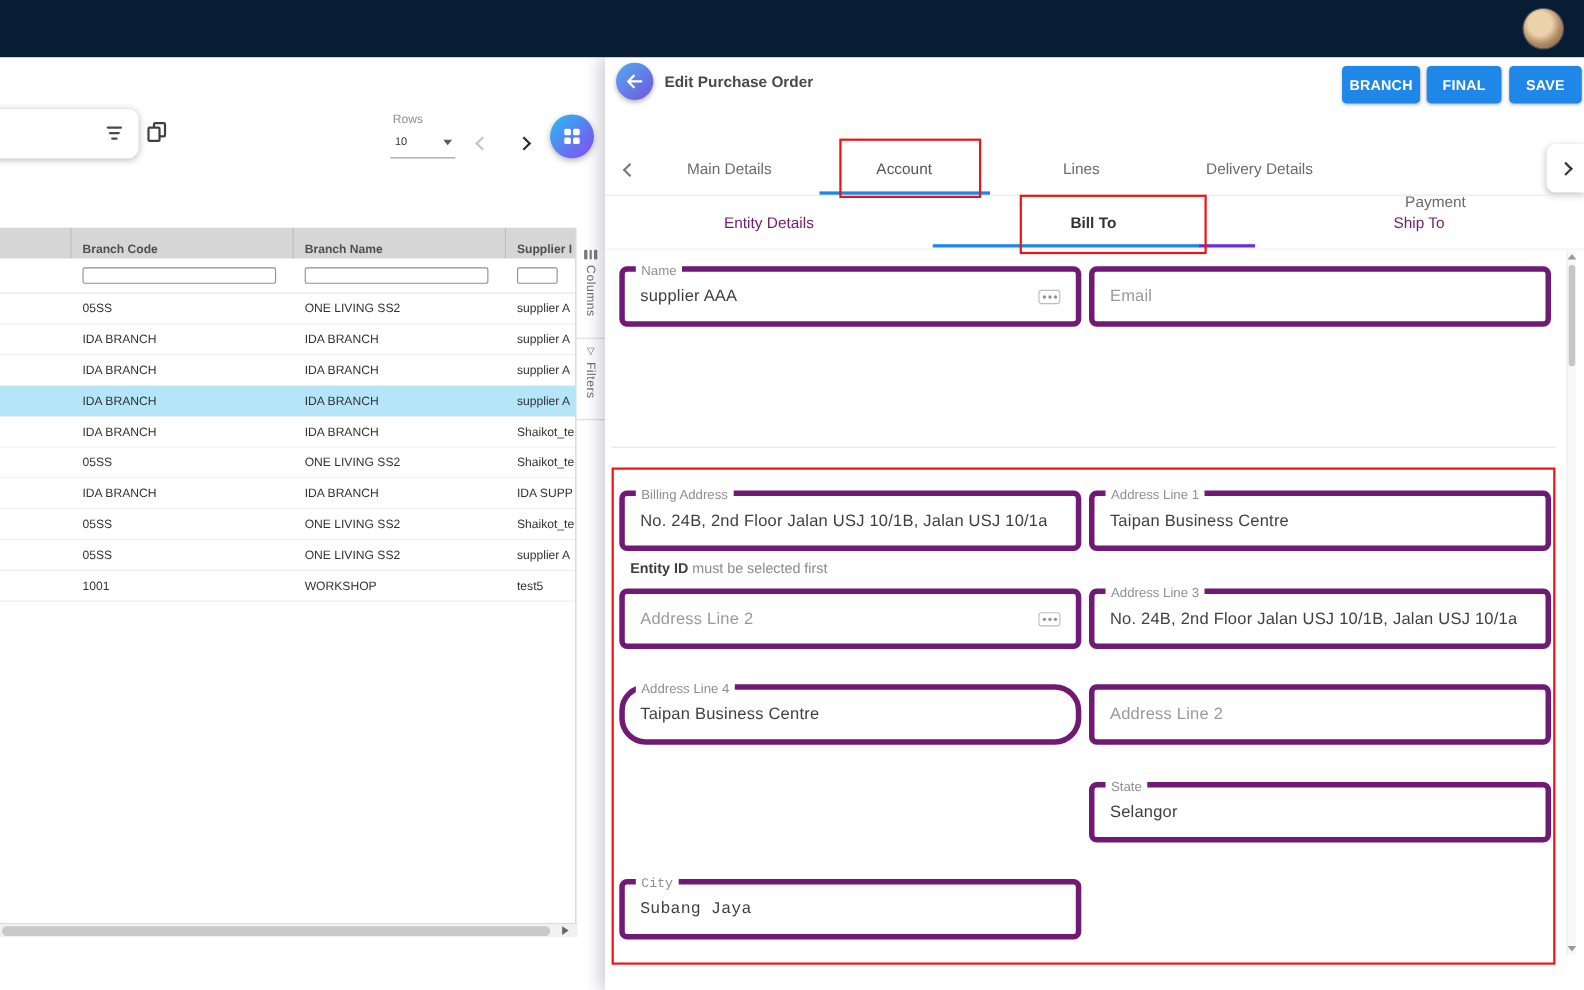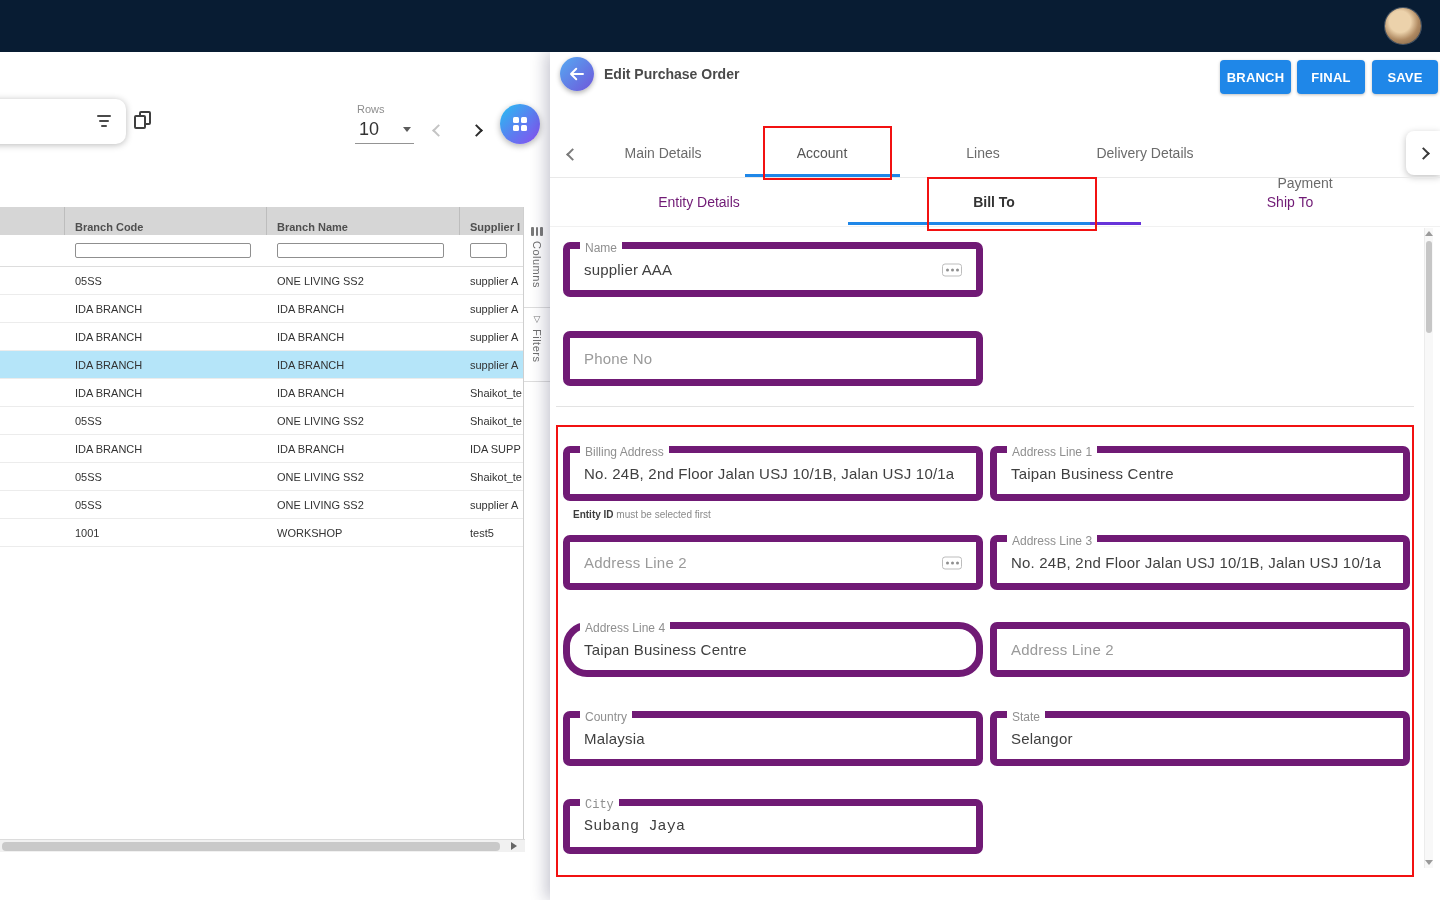--- a/index.html
+++ b/index.html
@@ -22,21 +22,21 @@
   .icon-filter i { display:block; height:2px; background:#4a4a4a; border-radius:1px; }
   .icon-filter i:nth-child(1){ width:14px; } .icon-filter i:nth-child(2){ width:10px; } .icon-filter i:nth-child(3){ width:6px; }
 
   .icon-copy { position:absolute; left:133px; top:111px; width:20px; height:20px; z-index:2; cursor:pointer; }
   .icon-copy i { position:absolute; border:2px solid #3f3f3f; border-radius:2px; width:12px; height:14px; background:#fff; }
   .icon-copy i.back { left:6px; top:0; } .icon-copy i.front { left:1px; top:4px; }
 
   .rows-label { position:absolute; left:357px; top:103px; font-size:11px; color:#8e8e8e; z-index:2; }
   .rows-select { position:absolute; left:355px; top:117px; width:59px; height:27px; border-bottom:1px solid #949494;
                  display:flex; align-items:center; justify-content:space-between; padding:0 3px 2px 4px; cursor:pointer; z-index:2; }
-  .rows-value { font-size:18px; color:#333; }
+  .rows-value { font-size:10px; color:#333; }
   .caret { width:0; height:0; border-left:4px solid transparent; border-right:4px solid transparent; border-top:5px solid #5c5c5c; }
 
   .chev { display:inline-block; width:9px; height:9px; border-left:2px solid currentColor; border-bottom:2px solid currentColor; }
   .chev.left  { transform:rotate(45deg); }
   .chev.right { transform:rotate(-135deg); }
   .pager-prev { position:absolute; left:426px; top:118px; width:24px; height:24px; display:flex; align-items:center;
                 justify-content:center; color:#c4c4c4; cursor:pointer; z-index:2; }
   .pager-next { position:absolute; left:464px; top:118px; width:24px; height:24px; display:flex; align-items:center;
                 justify-content:center; color:#2b2b2b; cursor:pointer; z-index:2; }
 
@@ -107,30 +107,30 @@
                align-items:center; justify-content:center; cursor:pointer; }
   .tabs-next-card { position:absolute; left:1406px; top:131px; width:34px; height:44px; background:#fff;
                     border-radius:8px 0 0 8px; box-shadow:0 2px 7px rgba(0,0,0,.25); display:flex;
                     align-items:center; justify-content:center; color:#3a3a3a; cursor:pointer; }
 
   .hline { position:absolute; height:1px; background:#e9e9e9; }
   .indicator { position:absolute; height:3px; }
   .ind-blue { background:#1f87e8; } .ind-purple { background:#6733d9; }
 
   
-  .field { position:absolute; height:55px; border:7px solid #701a75; border-radius:7px; background:#fff;
+  .field { position:absolute; height:55px; border:5px solid #701a75; border-radius:7px; background:#fff;
            display:flex; align-items:center; padding:0 14px; cursor:text; }
   .flabel { position:absolute; top:-8px; left:10px; background:#fff; padding:0 5px; font-size:12px; color:#8f8f8f; white-space:nowrap; }
   .fvalue { font-size:15px; color:#3f3f3f; letter-spacing:.2px; white-space:nowrap; overflow:hidden; }
   .fplaceholder { font-size:15px; color:#9a9a9a; letter-spacing:.2px; white-space:nowrap; }
   .dots { position:absolute; right:14px; top:50%; transform:translateY(-50%); width:20px; height:13px;
           border:1px solid #bdbdbd; border-radius:3px; display:flex; align-items:center; justify-content:center; cursor:pointer; }
   .dots i { width:3px; height:3px; border-radius:50%; background:#8f8f8f; box-shadow:-5px 0 #8f8f8f, 5px 0 #8f8f8f; }
 
-  .helper { position:absolute; left:573px; top:509px; font-size:10px; color:#8a8a8a; z-index:4; }
+  .helper { position:absolute; left:573px; top:509px; font-size:13px; color:#8a8a8a; z-index:4; }
   .helper b { color:#3c3c3c; }
 
   
   .vscroll { position:absolute; left:1424px; top:228px; width:9px; height:640px; background:#f8f8f8;
              border-left:1px solid #ececec; z-index:4; cursor:pointer; }
   .vscroll .tri.up { position:absolute; top:3px; left:0; right:0; margin:auto; }
   .vscroll .tri.down { position:absolute; bottom:3px; left:0; right:0; margin:auto; }
   .vthumb { position:absolute; left:1px; top:13px; width:6px; height:92px; background:#c6c6c6; border-radius:3px; }
 
   
@@ -314,24 +314,24 @@
   <div class="indicator ind-blue z4 abs" style="left:848px; top:222px; width:242px;"></div>
   <div class="indicator ind-purple z4 abs" style="left:1090px; top:222px; width:51px;"></div>
 
   <div class="field z4" style="left:563px; top:242px; width:420px;">
     <span class="flabel">Name</span>
     <span class="fvalue">supplier AAA</span>
     <span class="dots">
         <i></i>
       </span>
   </div>
-
-  <div class="field z4" style="left:563px; top:331px; width:420px;">
-    <span class="fplaceholder">Phone No</span>
-  </div>
+  <div class="field z4" style="left:990px; top:242px; width:420px;">
+    <span class="fplaceholder">Email</span>
+  </div>
+
 
   <div class="hline z4 abs" style="left:556px; top:406px; width:858px; background:#e3e3e3;"></div>
 
   <div class="field z4" style="left:563px; top:446px; width:420px;">
     <span class="flabel">Billing Address</span>
     <span class="fvalue">No. 24B, 2nd Floor Jalan USJ 10/1B, Jalan USJ 10/1a</span>
   </div>
   <div class="field z4" style="left:990px; top:446px; width:420px;">
     <span class="flabel">Address Line 1</span>
     <span class="fvalue">Taipan Business Centre</span>
@@ -353,24 +353,20 @@
   </div>
 
   <div class="field z4" style="left:563px; top:622px; width:420px;border-radius:24px;">
     <span class="flabel">Address Line 4</span>
     <span class="fvalue">Taipan Business Centre</span>
   </div>
   <div class="field z4" style="left:990px; top:622px; width:420px;">
     <span class="fplaceholder">Address Line 2</span>
   </div>
 
-  <div class="field z4" style="left:563px; top:711px; width:420px;">
-    <span class="flabel">Country</span>
-    <span class="fvalue">Malaysia</span>
-  </div>
   <div class="field z4" style="left:990px; top:711px; width:420px;">
     <span class="flabel">State</span>
     <span class="fvalue">Selangor</span>
   </div>
 
   <div class="field z4" style="left:563px; top:799px; width:420px;font-family:Liberation Mono, monospace;">
     <span class="flabel">City</span>
     <span class="fvalue">Subang Jaya</span>
   </div>
 

